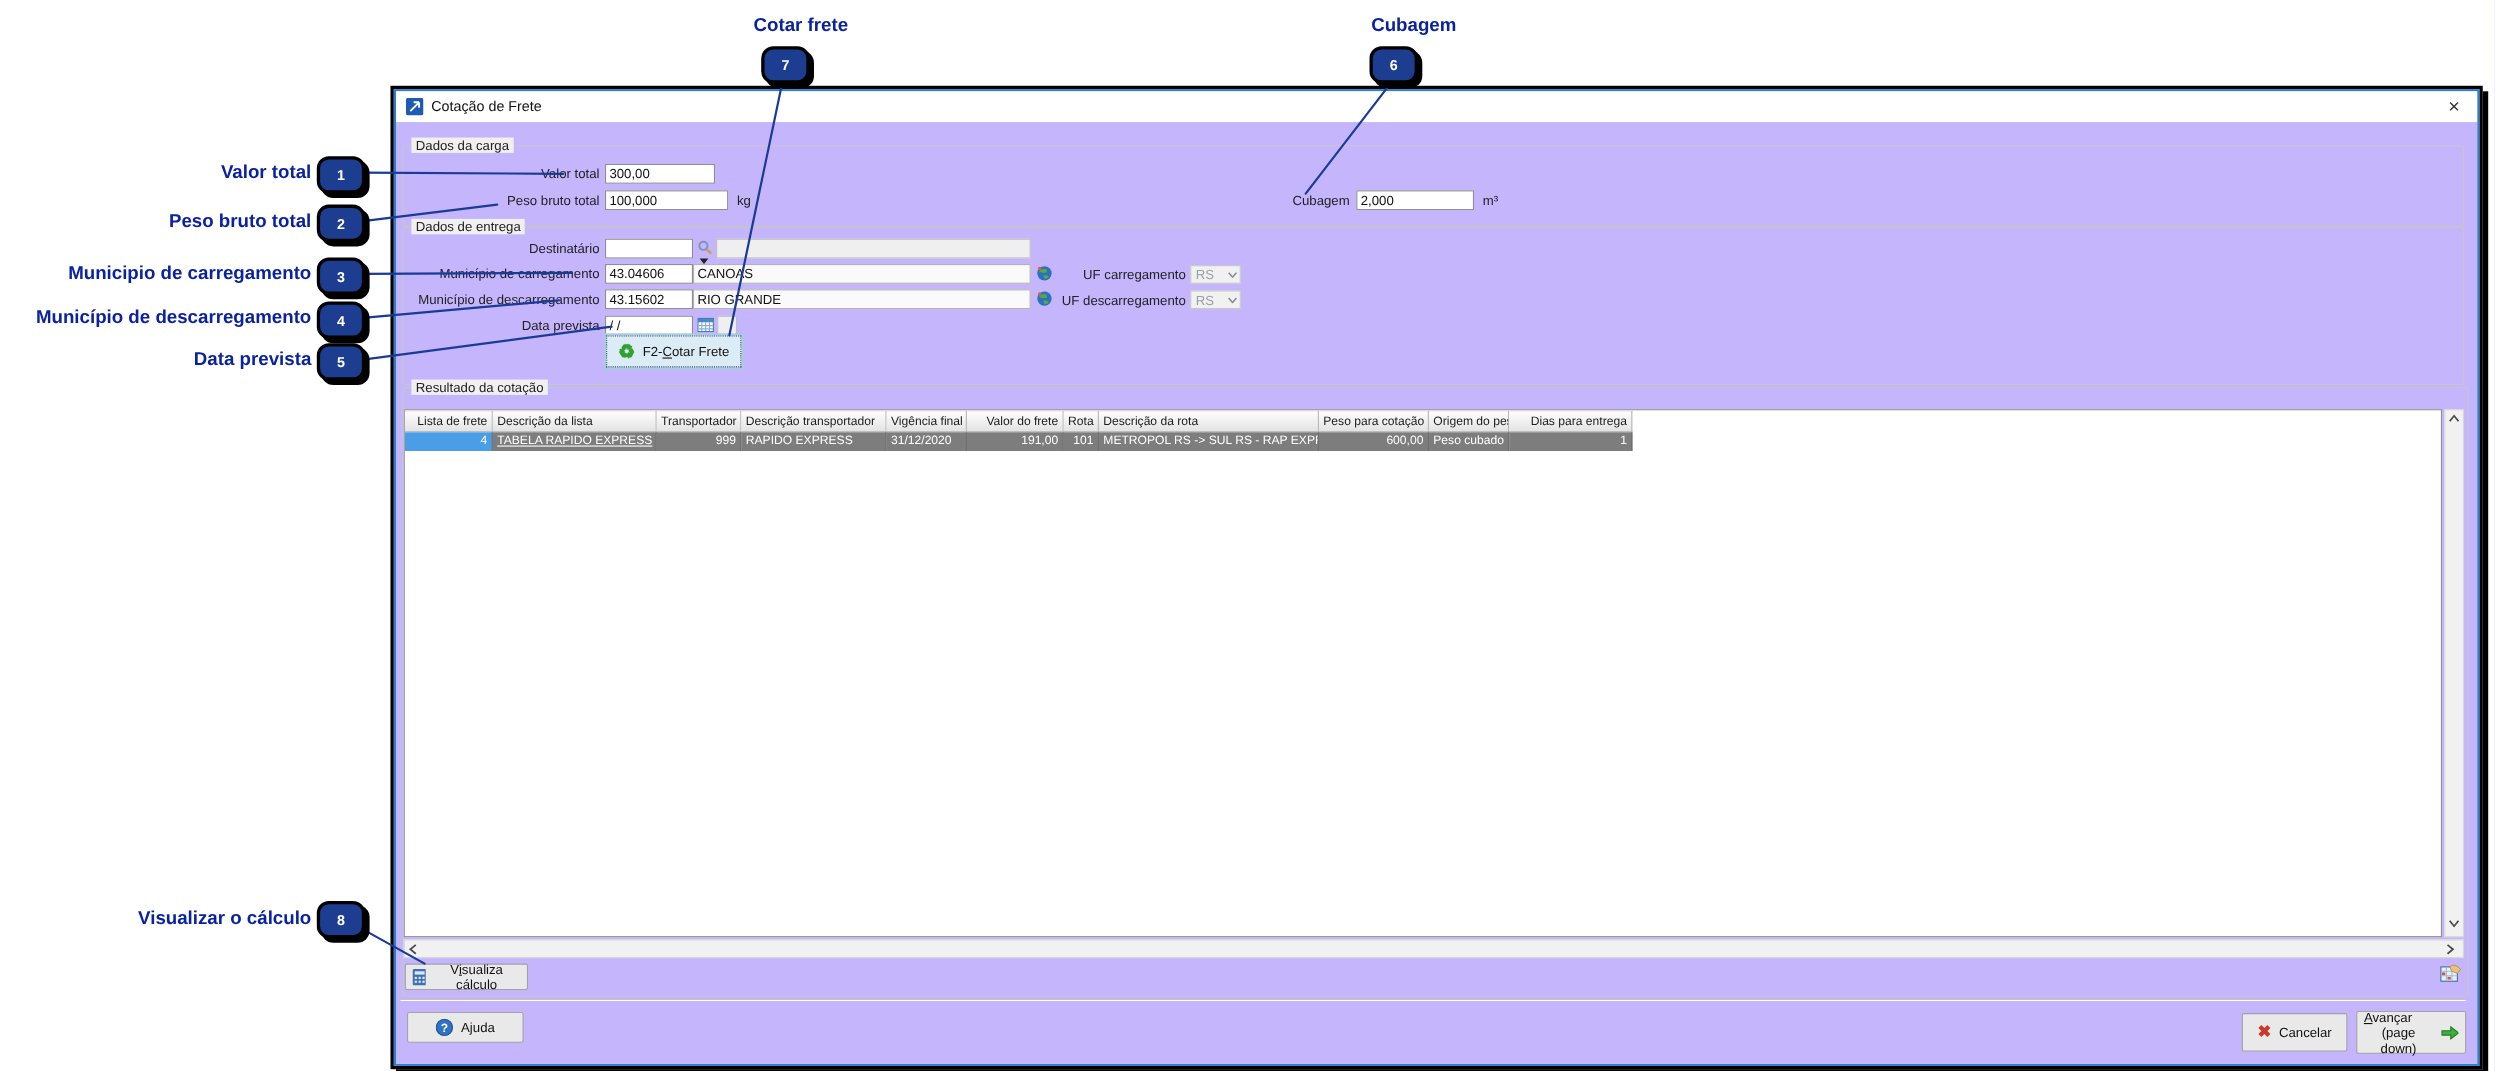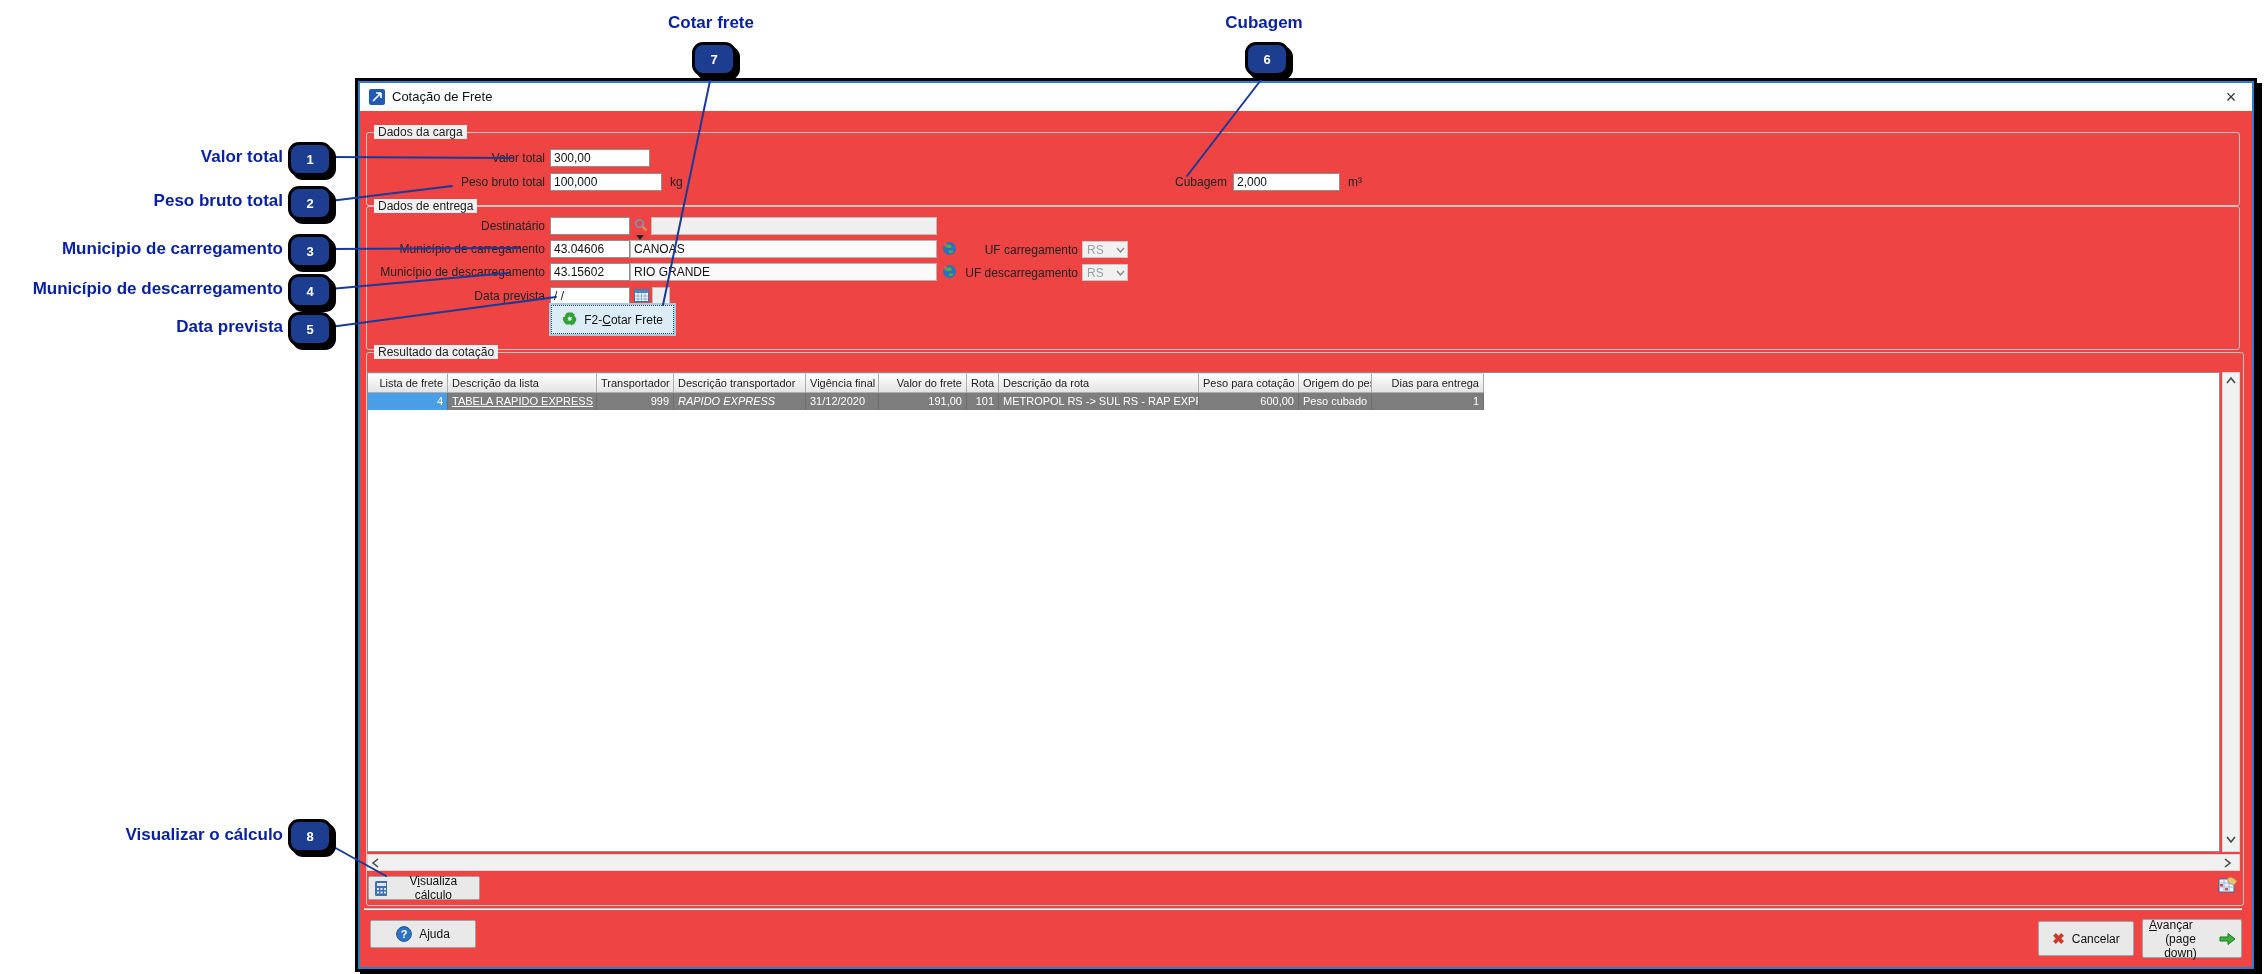--- a/index.html
+++ b/index.html
@@ -2,36 +2,36 @@
 <html><head>
 <meta charset="utf-8">
 <style>
   html,body{margin:0;padding:0}
   body{width:2268px;height:974px;position:relative;background:#fff;overflow:hidden;
        font-family:"Liberation Sans",sans-serif;color:#111}
 
   
   .ann-label{position:absolute;color:#0a22a2;font-weight:bold;font-size:17px;white-space:nowrap;z-index:7}
   .ann-label.ral{text-align:right}
-  .ann-label.ctr{text-align:center}
+  .ann-label.ctr{text-align:right}
   .badge{position:absolute;width:38px;height:28px;background:#1d3d91;border:3px solid #000;border-radius:11px;
          box-shadow:4px 4px 0 #000;color:#fff;font-size:13px;font-weight:bold;
          display:flex;align-items:center;justify-content:center;z-index:8}
   #lines{position:absolute;left:0;top:0;z-index:6;pointer-events:none}
 
   
   .dialog{position:absolute;left:355px;top:78px;width:1896px;height:888px;border:3px solid #000;
           box-shadow:5px 5px 0 #000;background:#f0f0f0;z-index:1}
   .frame{position:absolute;inset:0;border:2px solid #2a7fd4}
   .titlebar{position:absolute;left:0;top:0;right:0;height:28px;background:#fff}
   .appicon{position:absolute;left:9px;top:6px;width:16px;height:16px}
   .title-text{position:absolute;left:32px;top:6px;font-size:13px;color:#111;white-space:nowrap}
   .close{position:absolute;right:10px;top:3px;width:22px;height:22px;font-size:18px;color:#333;
          text-align:center;line-height:22px;cursor:default}
-  .client{position:absolute;left:0;top:28px;right:0;bottom:0;background:#ef4444}
+  .client{position:absolute;left:0;top:28px;right:0;bottom:0;background:#c4b5fd}
 
   .group{position:absolute;border:1px solid #c6c6c6;border-radius:3px}
   .group-label{position:absolute;font-size:12px;color:#222;background:#f0f0f0;padding:0 4px;white-space:nowrap;z-index:2}
 
   .lbl{position:absolute;font-size:12px;color:#222;height:18px;line-height:18px;white-space:nowrap}
   .lbl.r{text-align:right}
   .unit{position:absolute;font-size:12px;color:#222;height:18px;line-height:18px}
   .fld{position:absolute;height:18px;border:1px solid #8f8f8f;background:#fff;font-size:12px;
        font-family:inherit;padding:0 3px;box-sizing:border-box;color:#111;outline:none}
   .fld.num{text-align:left}
@@ -209,21 +209,21 @@
             <div class="tcell r" style="width: 32px;">Rota</div>
             <div class="tcell l" style="width: 200px;">Descrição da rota</div>
             <div class="tcell r" style="width: 100px;">Peso para cotação</div>
             <div class="tcell l" style="width: 73px;">Origem do peso</div>
             <div class="tcell r" style="width: 112px;">Dias para entrega</div>
           </div>
           <div class="trow sel">
             <div class="tcell r c0" style="width: 80px;">4</div>
             <div class="tcell l" style="width: 149px; text-decoration: underline;">TABELA RAPIDO EXPRESS</div>
             <div class="tcell r" style="width: 77px;">999</div>
-            <div class="tcell l" style="width: 132px; font-style: italic;">RAPIDO EXPRESS</div>
+            <div class="tcell l" style="width: 132px;">RAPIDO EXPRESS</div>
             <div class="tcell l" style="width: 73px;">31/12/2020</div>
             <div class="tcell r" style="width: 88px;">191,00</div>
             <div class="tcell r" style="width: 32px;">101</div>
             <div class="tcell l" style="width: 200px;">METROPOL RS -&gt; SUL RS - RAP EXPR</div>
             <div class="tcell r" style="width: 100px;">600,00</div>
             <div class="tcell l" style="width: 73px;">Peso cubado</div>
             <div class="tcell r" style="width: 112px;">1</div>
           </div>
         </div>
     </div>

